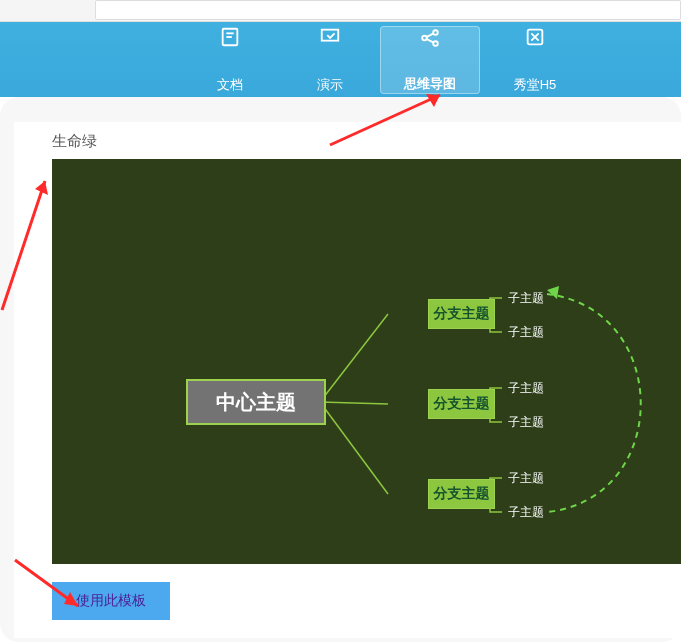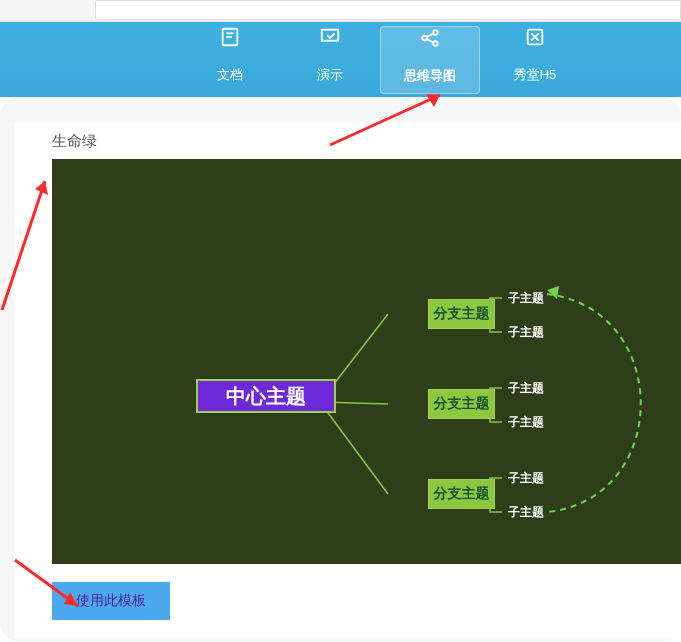--- a/index.html
+++ b/index.html
@@ -25,21 +25,21 @@
       align-items: center;
       padding-left: 180px;
       gap: 0;
     }
     .nav-item {
       width: 100px;
       height: 68px;
       display: flex;
       flex-direction: column;
       align-items: center;
-      justify-content: flex-start;
+      justify-content: space-between;
       color: #fff;
       cursor: pointer;
       gap: 18px;
       border-radius: 4px;
     }
     .nav-item.active {
       background: rgba(255,255,255,0.18);
       border: 1px solid rgba(255,255,255,0.4);
       font-weight: bold;
     }
@@ -67,25 +67,25 @@
       margin-left: 38px;
       width: 629px;
       height: 405px;
       background: #2d3e18;
       position: relative;
       overflow: hidden;
     }
     
     .mm-center {
       position: absolute;
-      left: 144px;
+      left: 134px;
       top: 220px;
       width: 140px;
-      height: 34px;
-      background: #6d28d9;
+      height: 46px;
+      background: #737373;
       color: #fff;
       font-size: 20px;
       font-weight: bold;
       display: flex;
       align-items: center;
       justify-content: center;
       border: 2px solid #9dd24e;
     }
     .mm-branch {
       position: absolute;
@@ -101,21 +101,21 @@
       border: 1px solid #9dd24e;
       margin-left: 40px;
     }
     .mm-branch.b1 { left: 336px; top: 140px; }
     .mm-branch.b2 { left: 336px; top: 230px; }
     .mm-branch.b3 { left: 336px; top: 320px; }
     .mm-sub {
       position: absolute;
       color: #fff;
       font-size: 12px;
-      font-weight: bold;
+      font-weight: normal;
     }
     .mm-sub.s1 { left: 456px; top: 131px; }
     .mm-sub.s2 { left: 456px; top: 165px; }
     .mm-sub.s3 { left: 456px; top: 221px; }
     .mm-sub.s4 { left: 456px; top: 255px; }
     .mm-sub.s5 { left: 456px; top: 311px; }
     .mm-sub.s6 { left: 456px; top: 345px; }
     
     .mm-svg { position: absolute; left: 0; top: 0; width: 100%; height: 100%; }
     

